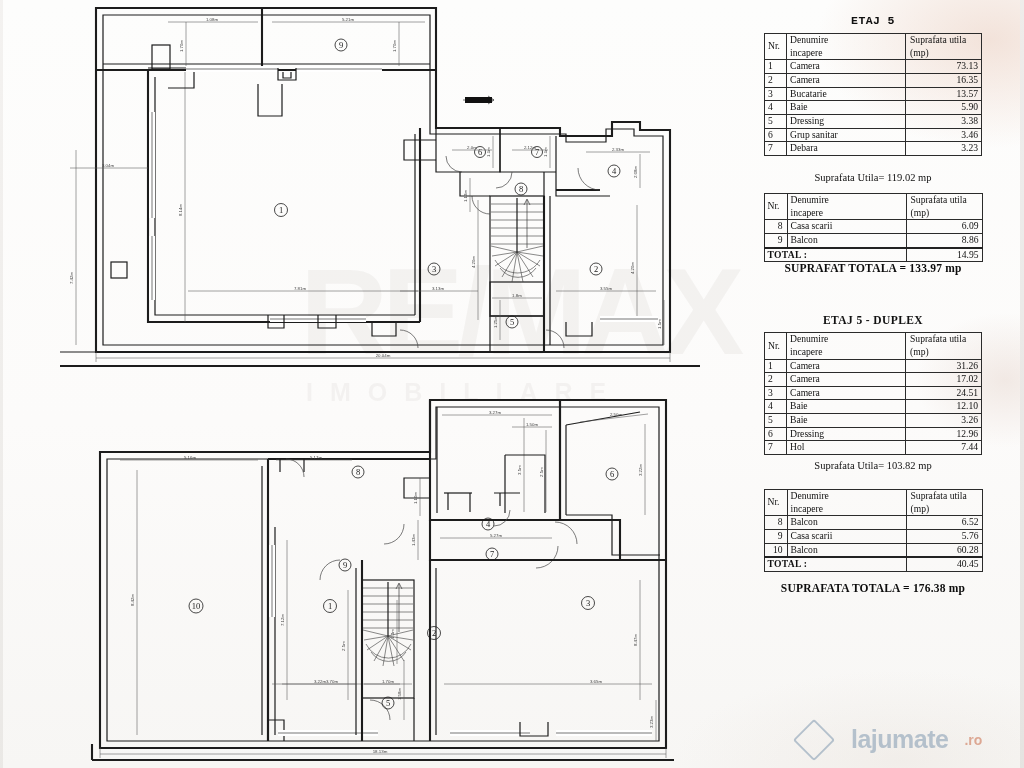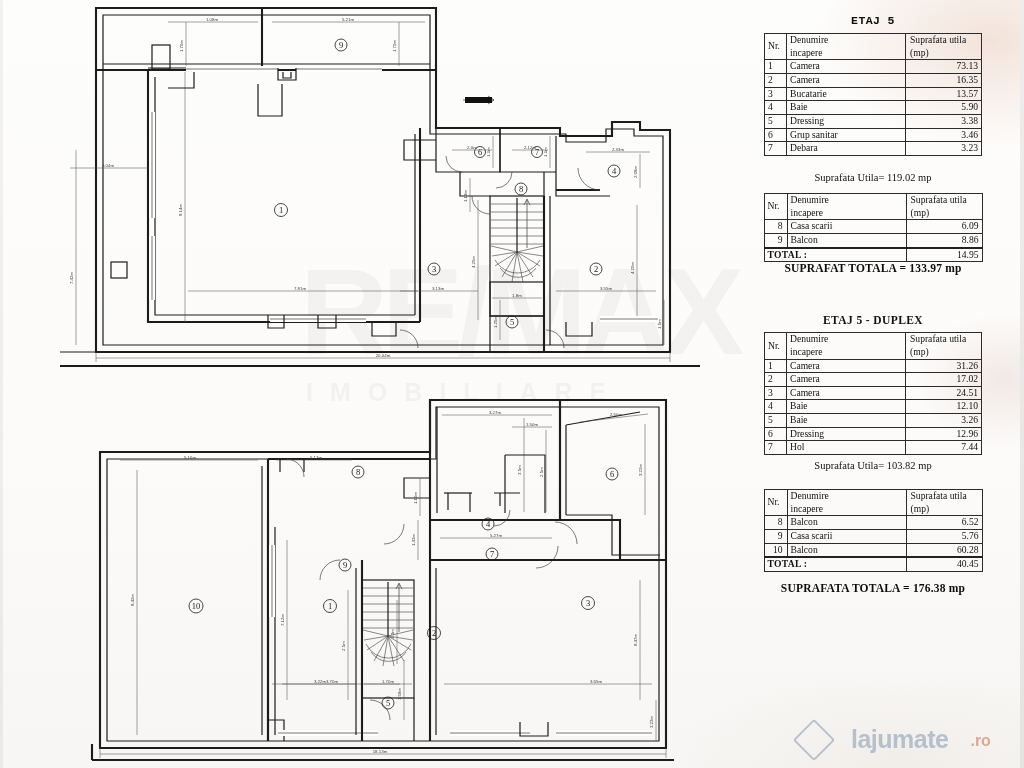--- a/index.html
+++ b/index.html
@@ -46,22 +46,22 @@
   }
   #logo .dia{
     width:26px;height:26px;border:2.5px solid #8fa4b8;transform:rotate(45deg);
     border-radius:3px;margin-right:7px;
   }
   #logo .lj{
     font-family:"Liberation Sans", sans-serif;font-weight:700;font-size:25px;
     color:#8fa4b8;letter-spacing:-.5px;
   }
   #logo .ro{
-    font-family:"Liberation Sans", sans-serif;font-weight:700;font-size:16px;
-    color:#cf7b5c;margin-left:7px;margin-top:7px;
+    font-family:"Liberation Sans", sans-serif;font-weight:700;font-size:14px;
+    color:#cf7b5c;margin-left:1px;margin-top:7px;
   }
 
   
   #plans{position:absolute;left:0;top:0;width:720px;height:768px;}
 
   
   #right{
     position:absolute;left:722px;top:0;width:302px;height:768px;
     padding:0;
   }

